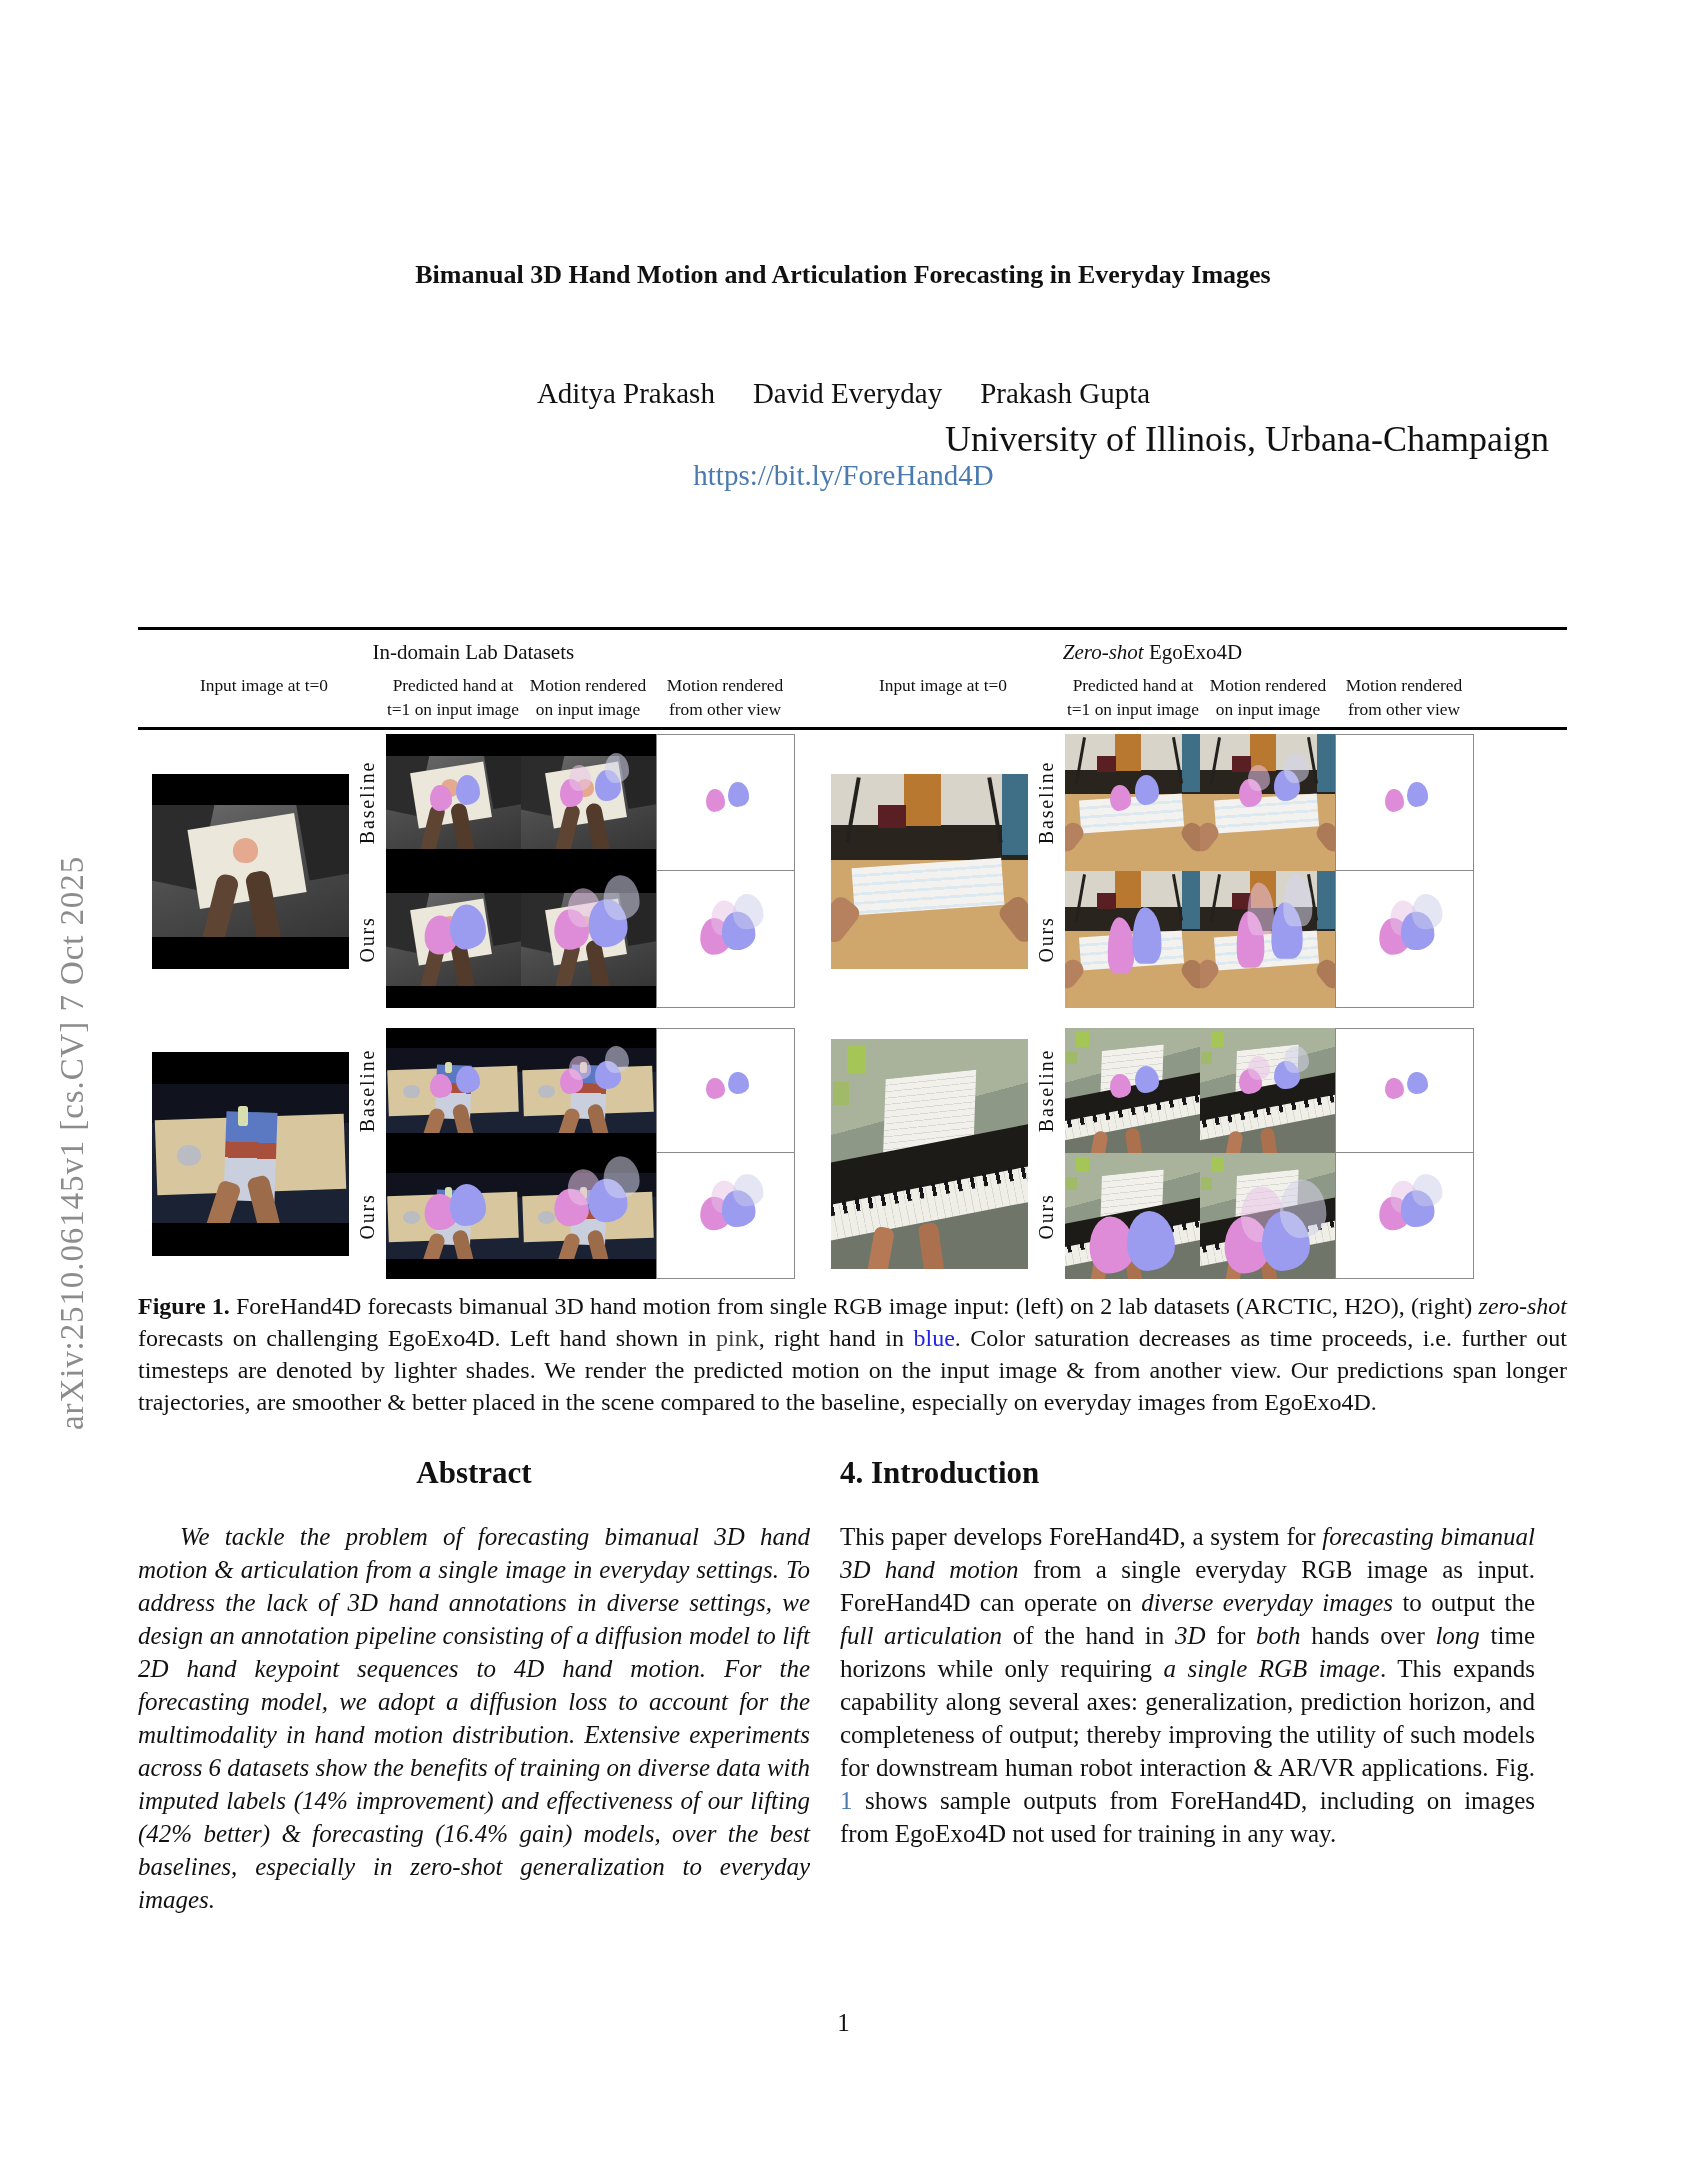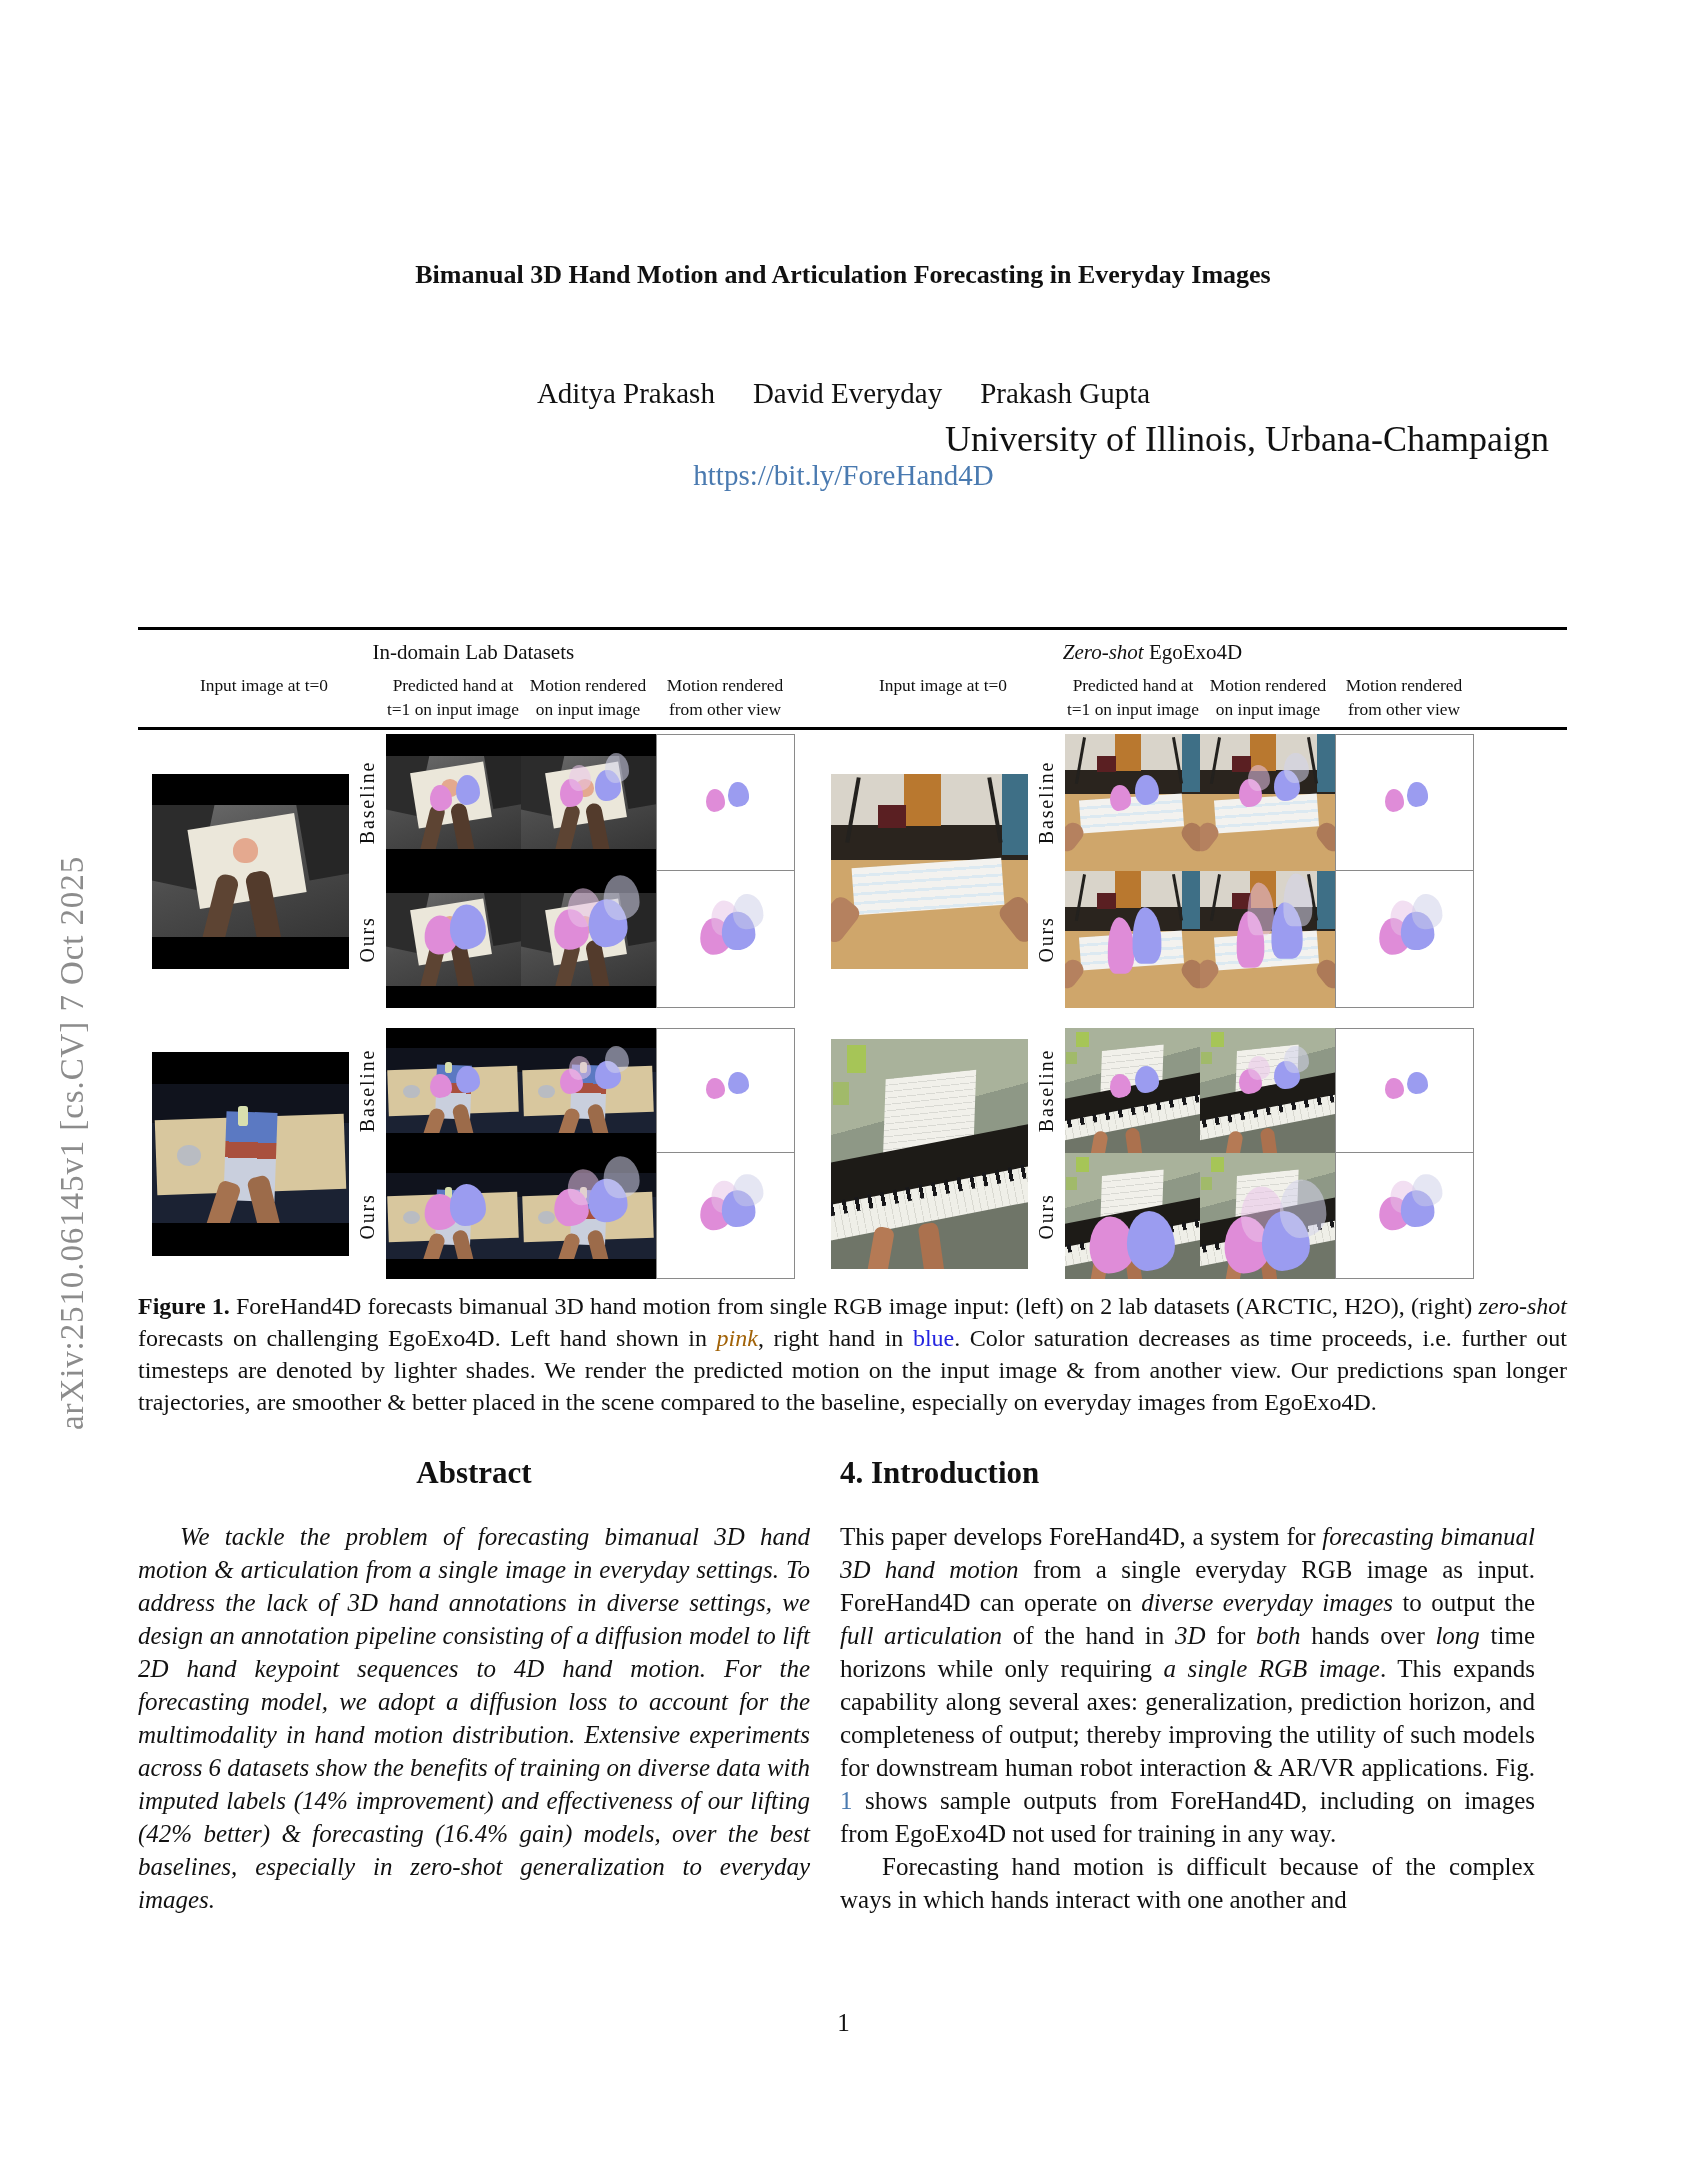--- a/index.html
+++ b/index.html
@@ -115,21 +115,21 @@
   .sc.piano .p-bkeys{left:-6%;top:63%;width:112%;height:6%;transform:rotate(-11deg);
       background:repeating-linear-gradient(90deg,transparent 0 9.2px,#17171a 9.2px 13px);}
   .sc.piano .p-armL{left:20%;bottom:-8%;width:10%;height:26%;background:#b57a55;transform:rotate(10deg);border-radius:7.3px;}
   .sc.piano .p-armR{left:46%;bottom:-8%;width:10%;height:28%;background:#ab714e;transform:rotate(-8deg);border-radius:7.3px;}
 
   
   .caption{position:absolute;left:138px;top:1290px;width:1429px;font-size:24px;line-height:32px;
            text-align:justify;}
   .caption .cap-label{font-weight:bold;}
   .em{font-style:italic;}
-  .w-pink{color:#a16207;font-style:italic;}
+  .w-pink{color:#404040;}
   .w-blue{color:#2424e0;}
   .ref{color:#4a7ab0;cursor:pointer;}
 
   
   .col{position:absolute;top:1454px;font-size:25px;line-height:33px;text-align:justify;}
   .col-left{left:138px;width:672px;}
   .col-right{left:840px;width:695px;}
   .sec-head{font-size:31px;font-weight:bold;line-height:37px;margin:0 0 29px 0;text-align:left;}
   .abs-head{text-align:center;}
   .abs-body{font-style:italic;margin:0;text-indent:42px;}
@@ -578,19 +578,18 @@
   </div>
 
   <div class="col col-left">
     <div class="sec-head abs-head">Abstract</div>
     <p class="abs-body">We tackle the problem of forecasting bimanual 3D hand motion &amp; articulation from a single image in everyday settings. To address the lack of 3D hand annotations in diverse settings, we design an annotation pipeline consisting of a diffusion model to lift 2D hand keypoint sequences to 4D hand motion. For the forecasting model, we adopt a diffusion loss to account for the multimodality in hand motion distribution. Extensive experiments across 6 datasets show the benefits of training on diverse data with imputed labels (14% improvement) and effectiveness of our lifting (42% better) &amp; forecasting (16.4% gain) models, over the best baselines, especially in zero-shot generalization to everyday images.</p>
   </div>
 
   <div class="col col-right">
     <div class="sec-head">4. Introduction</div>
     <p><span>This paper develops ForeHand4D, a system for </span><span class="em">forecasting bimanual 3D hand motion</span><span> from a single everyday RGB image as input. ForeHand4D can operate on </span><span class="em">diverse everyday images</span><span> to output the </span><span class="em">full articulation</span><span> of the hand in </span><span class="em">3D</span><span> for </span><span class="em">both</span><span> hands over </span><span class="em">long</span><span> time horizons while only requiring </span><span class="em">a single RGB image</span><span>. This expands capability along several axes: generalization, prediction horizon, and completeness of output; thereby improving the utility of such models for downstream human robot interaction &amp; AR/VR applications. Fig. </span><span class="ref">1</span><span> shows sample outputs from ForeHand4D, including on images from EgoExo4D not used for training in any way.</span></p>
-    <p class="indent">Forecasting hand motion is difficult because of the complex ways in which hands interact with one another and</p>
   </div>
 
   <div class="pageno">1</div>
 
 </div>
 
 
 </body></html>

